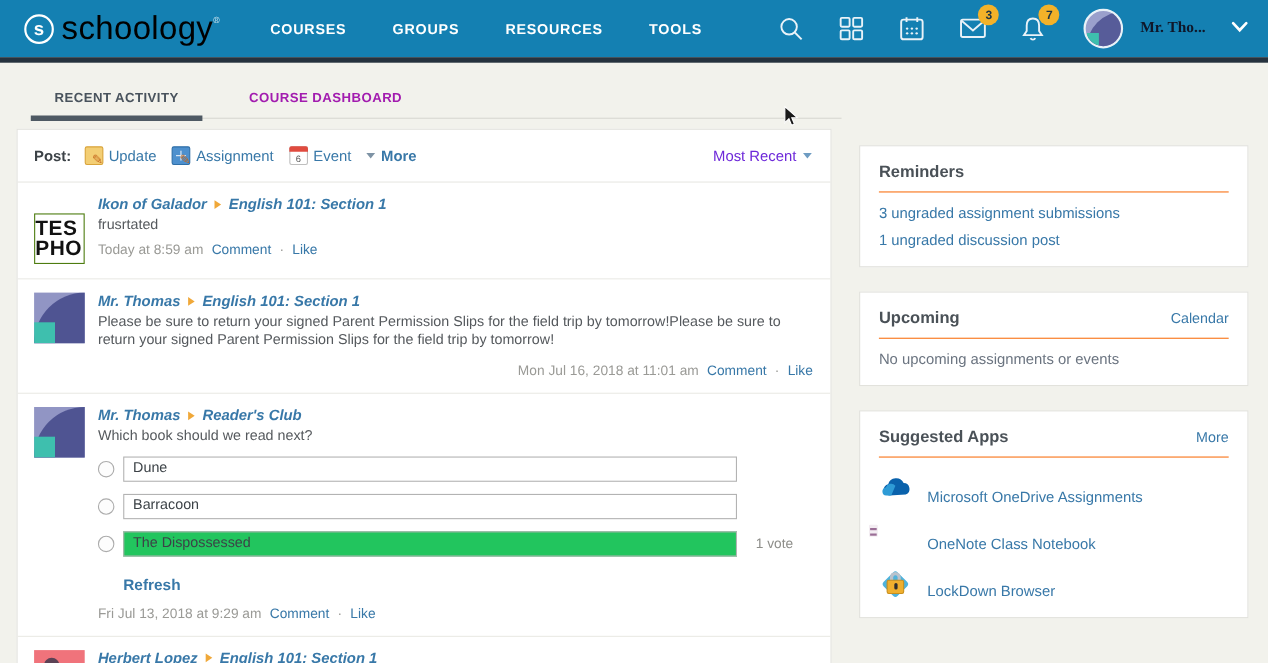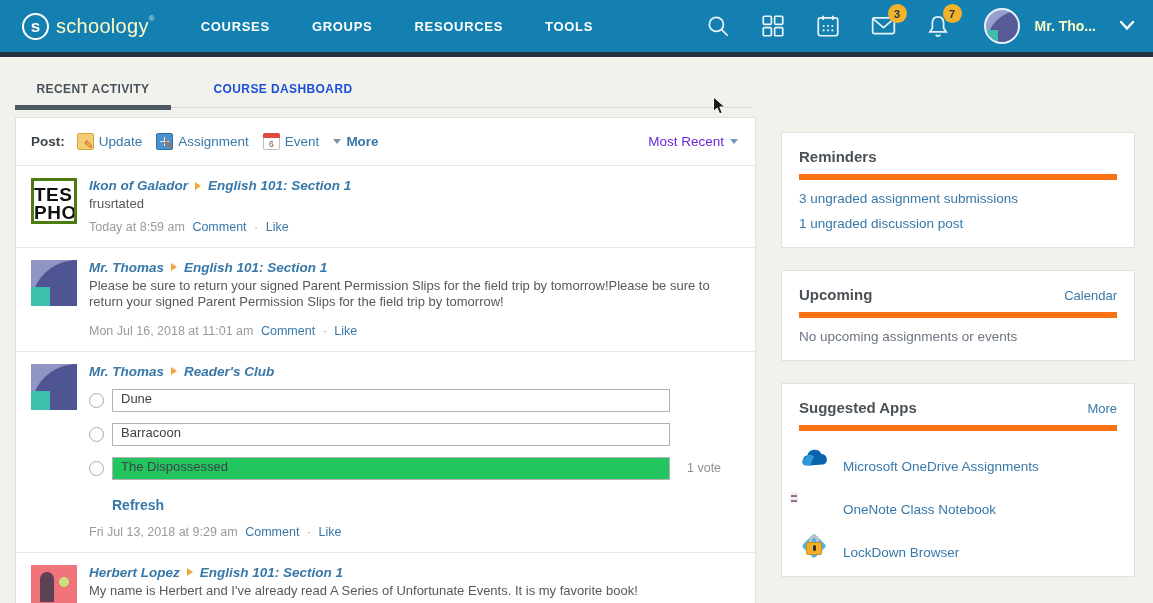--- a/index.html
+++ b/index.html
@@ -12,44 +12,44 @@
 
   
   .navbar { height:52px; background:#1480B2; display:flex; align-items:center; padding:0 18px 0 22px; }
   .navbar-strip { height:5px; background:#26323E; }
   .brand { display:flex; align-items:flex-start; color:#fff; margin-right:46px; }
   .brand-circle {
     width:27px; height:27px; border:2.5px solid #fff; border-radius:50%;
     display:flex; align-items:center; justify-content:center;
     font-size:17px; font-weight:bold; color:#fff; margin-right:7px; margin-top:2px;
   }
-  .brand-text { font-size:20px; color:#fef9c3; letter-spacing:.3px; line-height:30px; }
+  .brand-text { font-size:30px; color:#000000; letter-spacing:.3px; line-height:30px; }
   .brand-reg { font-size:8px; color:#cfe4ef; margin-top:3px; }
   .nav-menu { display:flex; align-items:center; gap:42px; }
   .nav-menu-item { color:#fff; font-size:13px; font-weight:bold; letter-spacing:.7px; cursor:pointer; }
   .nav-right { margin-left:auto; display:flex; align-items:center; gap:29px; }
   .nav-icon { width:26px; height:26px; color:#E9F2F8; position:relative; cursor:pointer; display:block; }
   .nav-icon svg { display:block; }
   .badge {
     position:absolute; top:-9px; right:-11px; min-width:19px; height:19px; border-radius:50%;
     background:#F3B229; color:#1F3544; font-size:11px; font-weight:bold;
     display:flex; align-items:center; justify-content:center;
   }
   .nav-avatar { width:36px; height:36px; border-radius:50%; overflow:hidden; position:relative;
     background:#9AA0CC; margin-left:4px; cursor:pointer; border:2px solid #E9F2F8; }
   .nav-avatar .q { position:absolute; left:0; top:0; width:72px; height:72px; border-radius:50%; background:#575C99; }
   .nav-avatar .t { position:absolute; left:1px; bottom:1px; width:11px; height:11px; background:#3EBFAE; }
-  .nav-user { color:#fef9c3; font-size:14px; font-weight:bold; margin-left:-14px; cursor:pointer; }
+  .nav-user { color:#0f172a; font-size:14px; font-weight:bold; margin-left:-14px; cursor:pointer;font-family:Liberation Serif, serif; }
   .nav-chevron { color:#fff; cursor:pointer; margin-left:-6px; display:block; }
 
   
-  .tabbar { position:absolute; left:15px; top:72px; width:737px; display:flex; border-bottom:1px solid #D8D8D2; }
+  .tabbar { position:absolute; left:28px; top:72px; width:737px; display:flex; border-bottom:1px solid #D8D8D2; }
   .tab { font-size:12px; font-weight:bold; letter-spacing:.4px; padding:10px 0 9px; text-align:center; cursor:pointer; }
   .tab.active { color:#49535D; width:156px; border-bottom:5px solid #4E5963; margin-bottom:-3px; }
-  .tab.inactive { color:#1d4ed8; margin-left:34px; width:156px; }
+  .tab.inactive { color:#a21caf; margin-left:34px; width:156px; }
 
   
   .main-card {
     position:absolute; left:15px; top:117px; width:741px; height:700px;
     background:#fff; border:1px solid #E2E2DC;
   }
   .sidebar { position:absolute; left:781px; top:132px; width:354px; }
   .side-card { background:#fff; border:1px solid #E2E2DC; margin-bottom:22px; padding:15px 17px 16px; }
 
   
@@ -72,21 +72,21 @@
   .sort .lbl { color:#6d28d9; font-size:13.5px; }
   .sort .sort-caret { border-top-color:#6E9CC2; }
 
   
   .feed-item { display:flex; padding:12px 16px 13px 15px; border-bottom:1px solid #EAEAE5; }
   .feed-item:last-child { border-bottom:none; }
   .avatar { width:46px; height:46px; flex:0 0 46px; margin-right:12px; position:relative; overflow:hidden; }
   .avatar-thomas { background:#9195C4; }
   .avatar-thomas .q { position:absolute; left:0; top:0; width:92px; height:92px; border-radius:50%; background:#4F5492; }
   .avatar-thomas .t { position:absolute; left:0; bottom:0; width:19px; height:19px; background:#3EBFAE; }
-  .avatar-photo { background:#fff; border:3px solid #4d7c0f; }
+  .avatar-photo { background:#fff; border:1px solid #4d7c0f;margin-top:16px; }
   .avatar-photo .ph { font-family:"Liberation Sans",sans-serif; font-weight:bold; color:#111;
     font-size:19px; line-height:18px; letter-spacing:.5px; white-space:nowrap; padding-top:5px; }
   .avatar-herbert { background:#F0737B; }
   .avatar-herbert .arch { position:absolute; left:9px; top:7px; width:14px; height:30px; background:#5C4255; border-radius:7px 7px 0 0; }
   .avatar-herbert .dot { position:absolute; left:28px; top:12px; width:10px; height:10px; border-radius:50%; background:#C6E27E; }
   .fi-content { flex:1; min-width:0; }
   .fi-title { font-size:13.5px; font-weight:bold; display:flex; align-items:center; gap:7px;font-style:italic; }
   .fi-title a { color:#3878A8; }
   .bc-arrow { width:0; height:0; border-top:4.5px solid transparent; border-bottom:4.5px solid transparent; border-left:6px solid #F0A839; display:inline-block; }
   .fi-body { font-size:13px; color:#55595D; line-height:16.5px; margin-top:3px; }
@@ -98,21 +98,21 @@
   .poll { margin-top:10px; }
   .poll-row { display:flex; align-items:center; margin-bottom:11px; }
   .poll-radio { width:15px; height:15px; border-radius:50%; border:1.5px solid #ACACAC; background:#FDFDFD; margin-right:8px; flex:0 0 15px; cursor:pointer; }
   .poll-box { width:558px; height:23px; border:1px solid #B3B3B3; background:#fff; font-size:13px; color:#3C4247; padding:1px 8px; }
   .poll-row.voted .poll-box { background:#22c55e; }
   .poll-votes { font-size:12.5px; color:#8E8E8A; margin-left:17px; }
   .poll-refresh { display:inline-block; margin:6px 0 2px 23px; font-size:14px; font-weight:bold; color:#3878A8; }
 
   
   .side-head { display:flex; align-items:baseline; justify-content:space-between;
-    border-bottom:6px solid #f97316; padding-bottom:9px; margin-bottom:11px; }
+    border-bottom:1px solid #f97316; padding-bottom:9px; margin-bottom:11px; }
   .side-title { font-size:15px; font-weight:bold; color:#4A5157; }
   .side-action { font-size:13px; color:#3878A8; }
   .rem-link { display:block; font-size:13.5px; color:#3878A8; margin-top:10px; }
   .upcoming-empty { font-size:13.5px; color:#6B7480; margin-top:4px; }
   .app-row { display:flex; align-items:flex-end; gap:14px; margin-top:15px; cursor:pointer; }
   .app-label { font-size:13.5px; color:#3878A8; }
   .app-icon { width:30px; height:28px; position:relative; flex:0 0 30px; }
   .onenote { width:26px; height:26px; margin:1px 0 0 1px; background:#80397B; border-radius:3px; position:relative; }
   .onenote .n { position:absolute; left:4px; top:5px; color:#fff; font-weight:bold; font-size:13px; }
   .onenote .page { position:absolute; right:2px; top:3px; bottom:3px; width:8px; background:#F3EDF2; border-radius:1px; }
@@ -263,40 +263,41 @@
       <span class="q"></span>
         <span class="t"></span>
     </div>
     <div class="fi-content">
       <div class="fi-title">
         <a>Mr. Thomas</a>
         <span class="bc-arrow"></span>
         <a>English 101: Section 1</a>
       </div>
       <div class="fi-body">Please be sure to return your signed Parent Permission Slips for the field trip by tomorrow!Please be sure to return your signed Parent Permission Slips for the field trip by tomorrow!</div>
-      <div class="fi-meta" style="margin-top:13px;">
+      <div class="fi-meta" style="margin-top:13px;text-align:right;">
         <span>Mon Jul 16, 2018 at 11:01 am</span>
         <a>Comment</a>
         <span class="dot">·</span>
         <a>Like</a>
       </div>
     </div>
   </div>
 
   <div class="feed-item">
     <div class="avatar avatar-thomas">
       <span class="q"></span>
         <span class="t"></span>
     </div>
     <div class="fi-content">
       <div class="fi-title">
         <a>Mr. Thomas</a>
         <span class="bc-arrow"></span>
         <a>Reader's Club</a>
       </div>
+      <div class="fi-body">Which book should we read next?</div>
       <div class="poll">
         <div class="poll-row">
           <span class="poll-radio"></span>
           <span class="poll-box">Dune</span>
           <span class="poll-votes"></span>
         </div>
         <div class="poll-row">
           <span class="poll-radio"></span>
           <span class="poll-box">Barracoon</span>
           <span class="poll-votes"></span>

